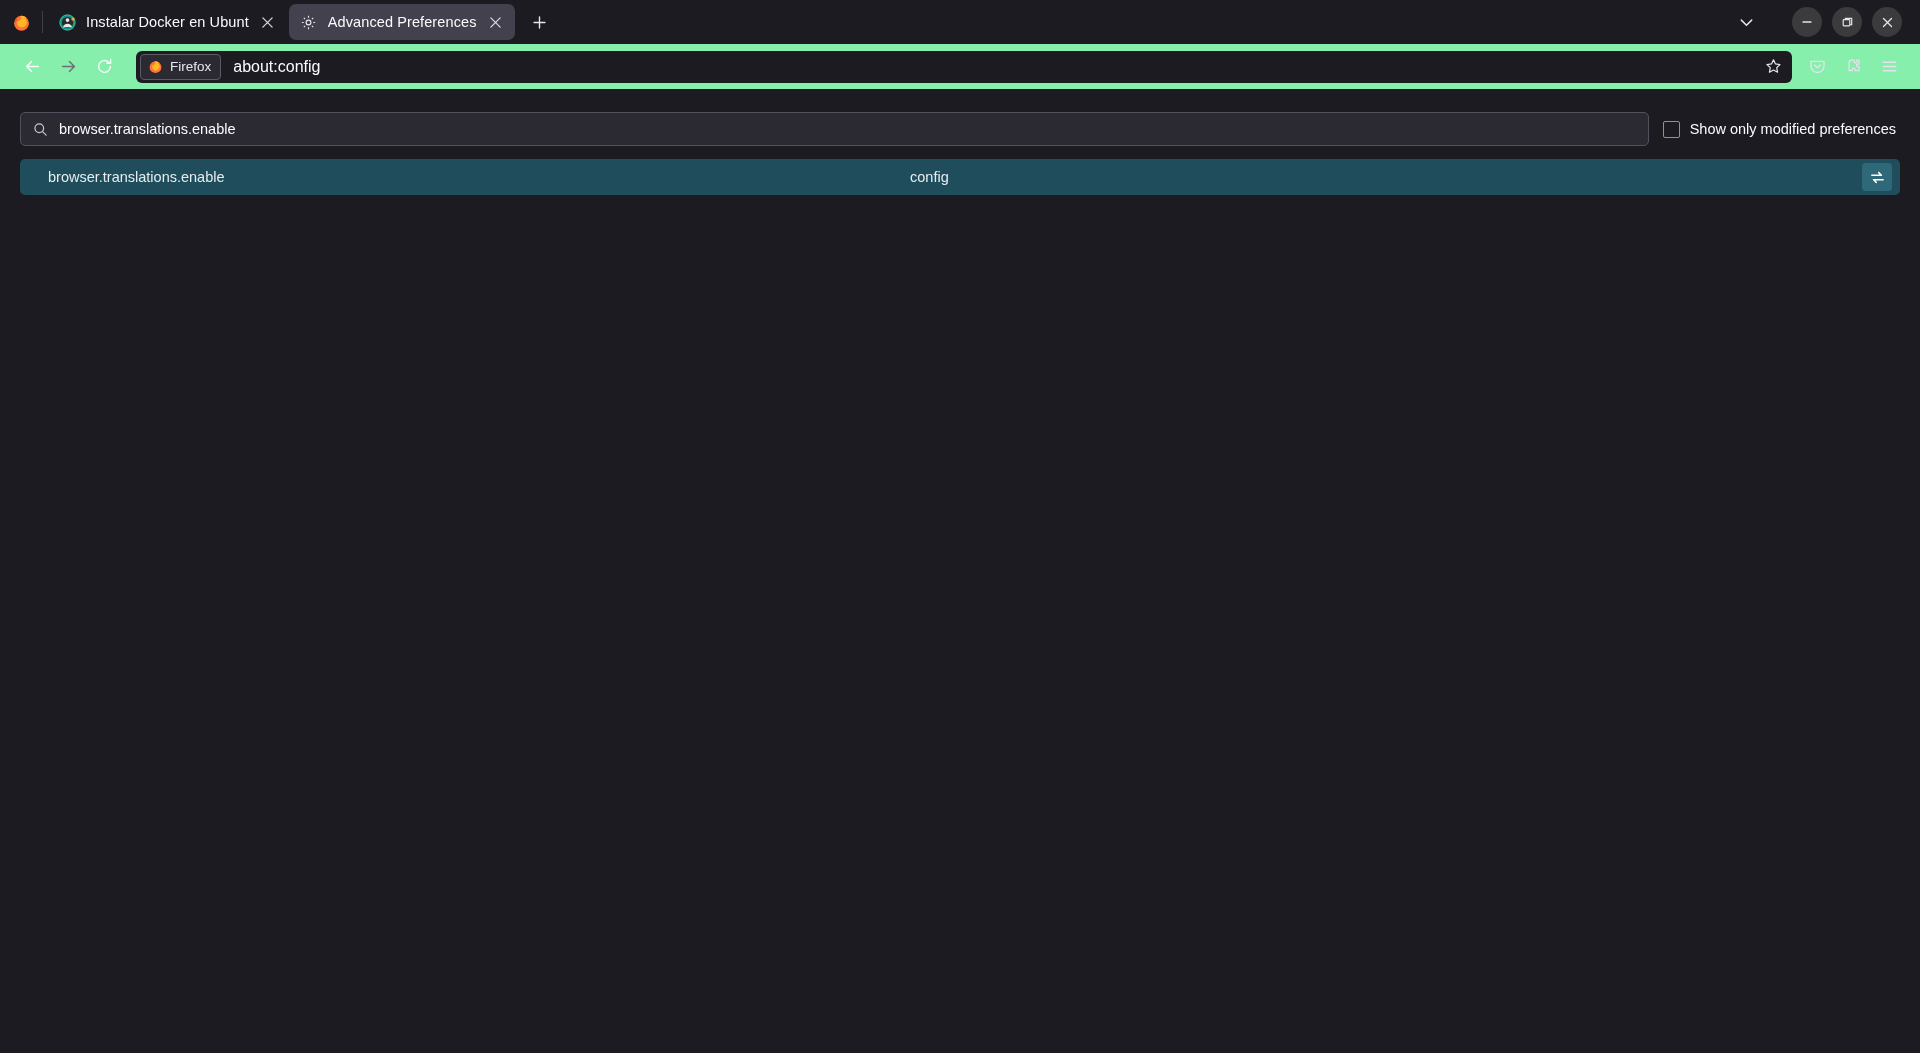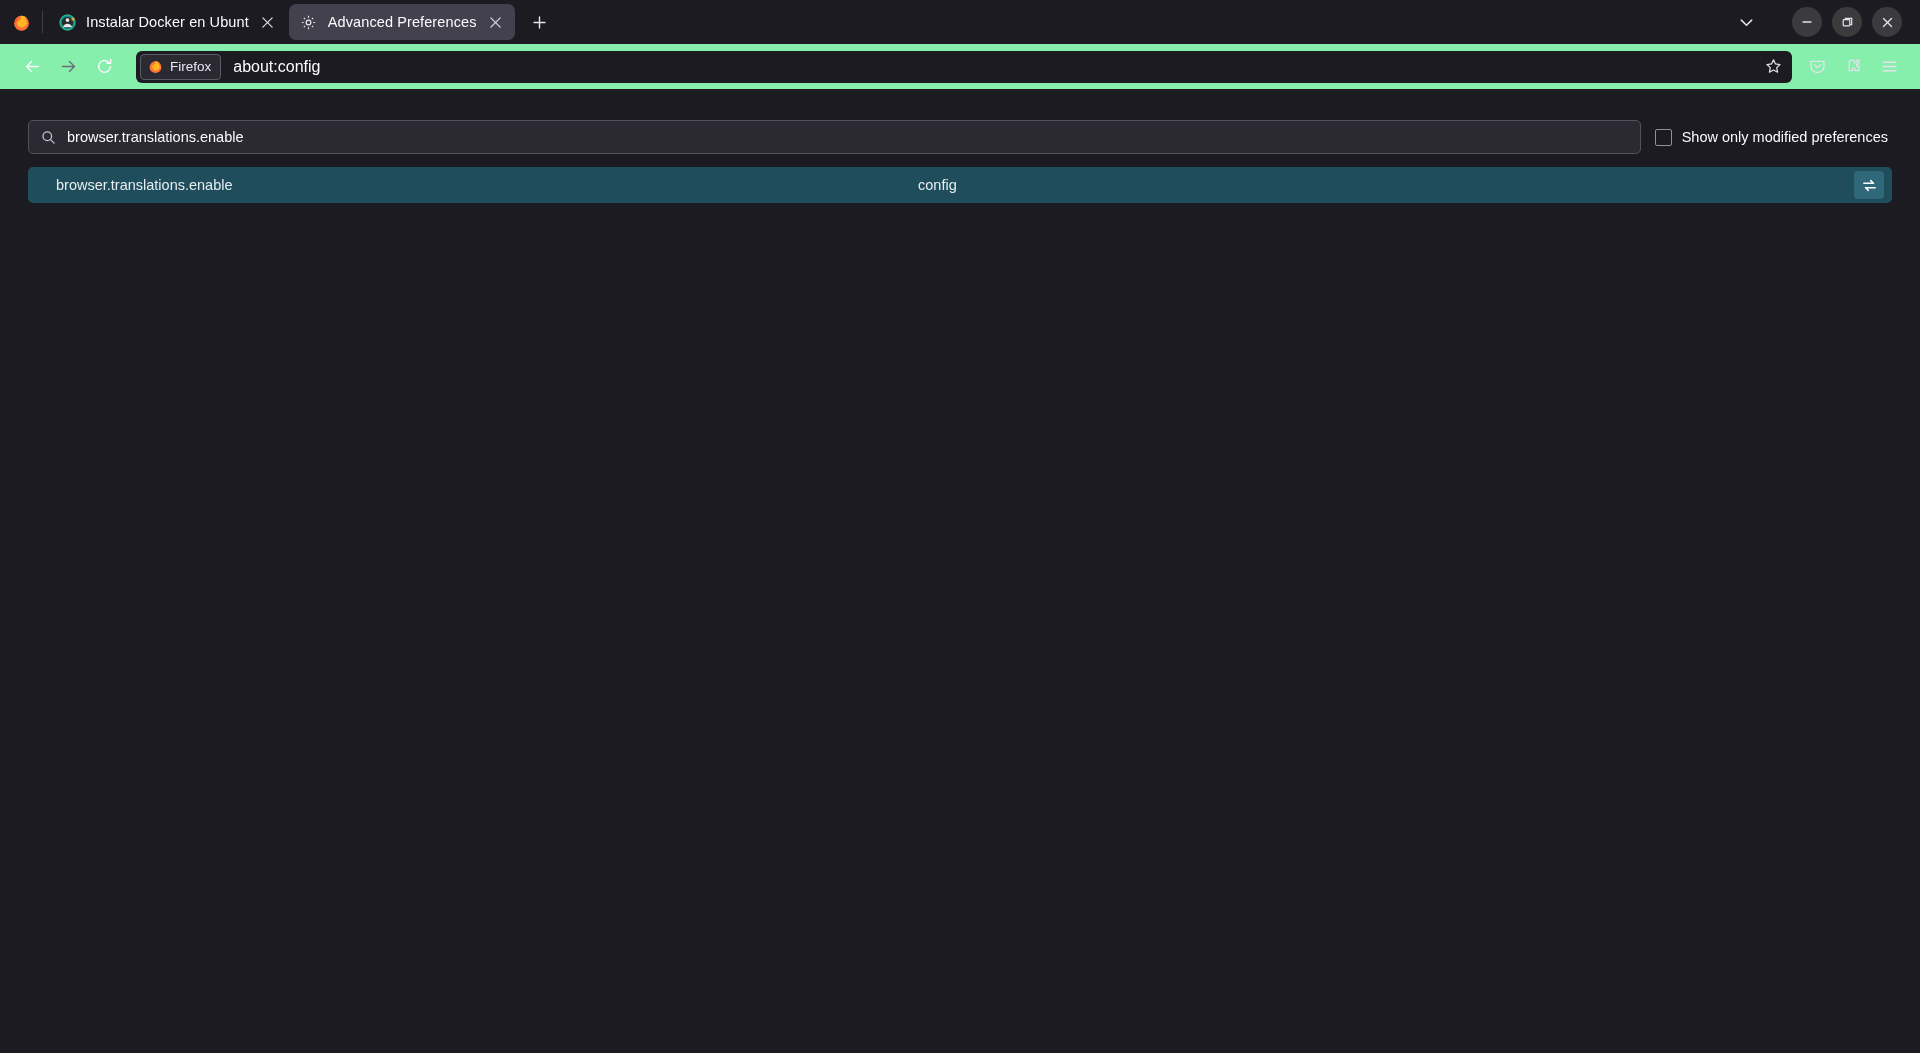--- a/index.html
+++ b/index.html
@@ -153,21 +153,21 @@
     flex: 0 0 auto;
     border-radius: 4px;
   }
   .navright { display: flex; align-items: center; gap: 2px; padding-right: 6px; }
   .navright .navbtn { width: 34px; }
 
   
   .content {
     background: #1c1b22;
     height: 964px;
-    padding: 16px;
+    padding: 8px;
   }
   .searchrow {
     display: flex;
     align-items: center;
     padding: 12px 12px 0 12px;
     height: 52px;
   }
   .searchbox {
     flex: 1 1 auto;
     height: 34px;

